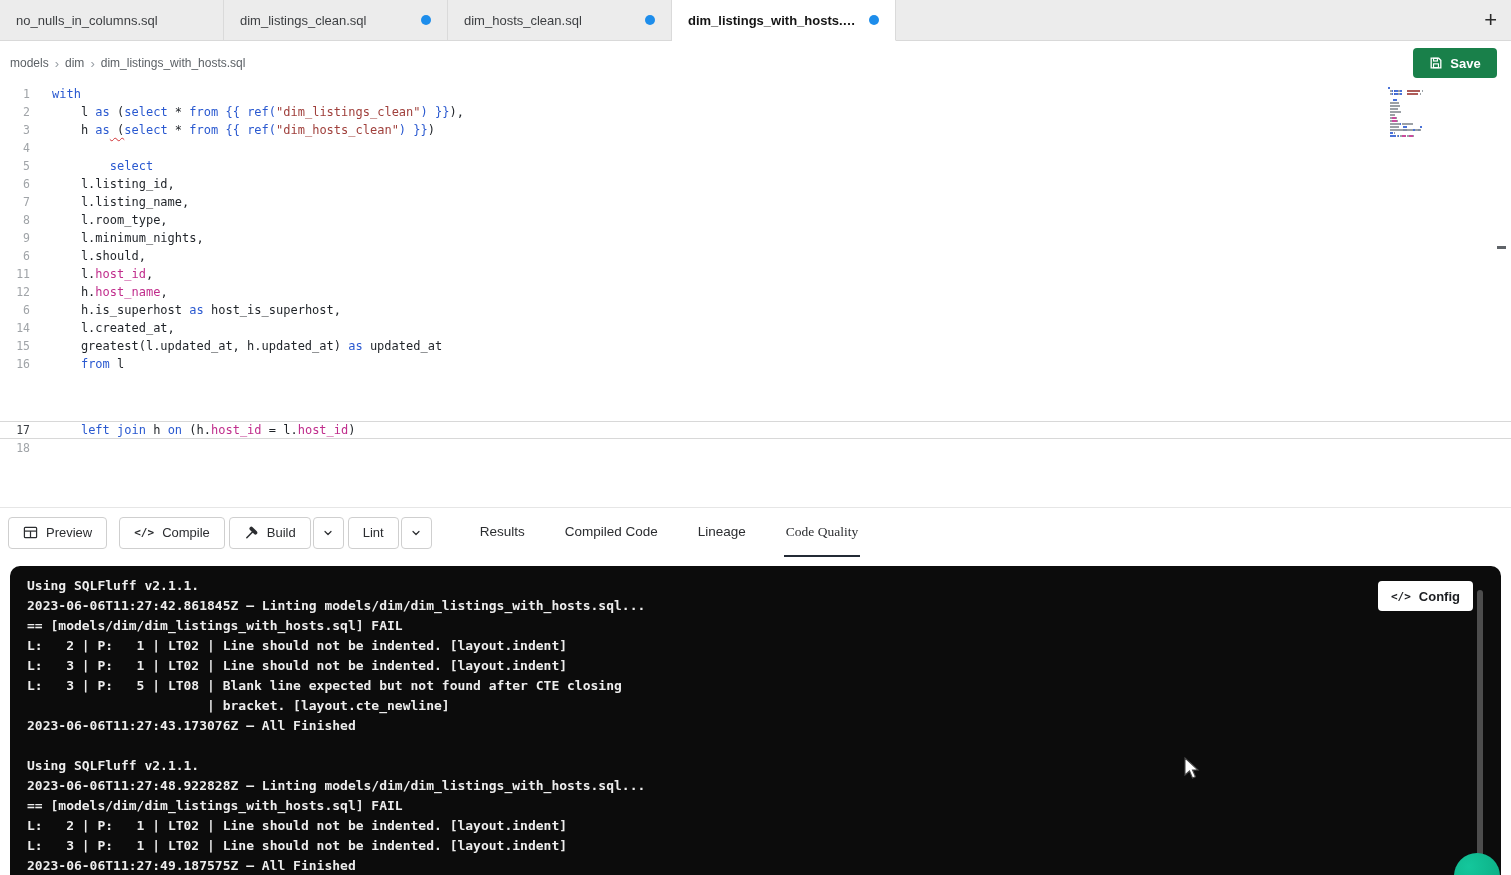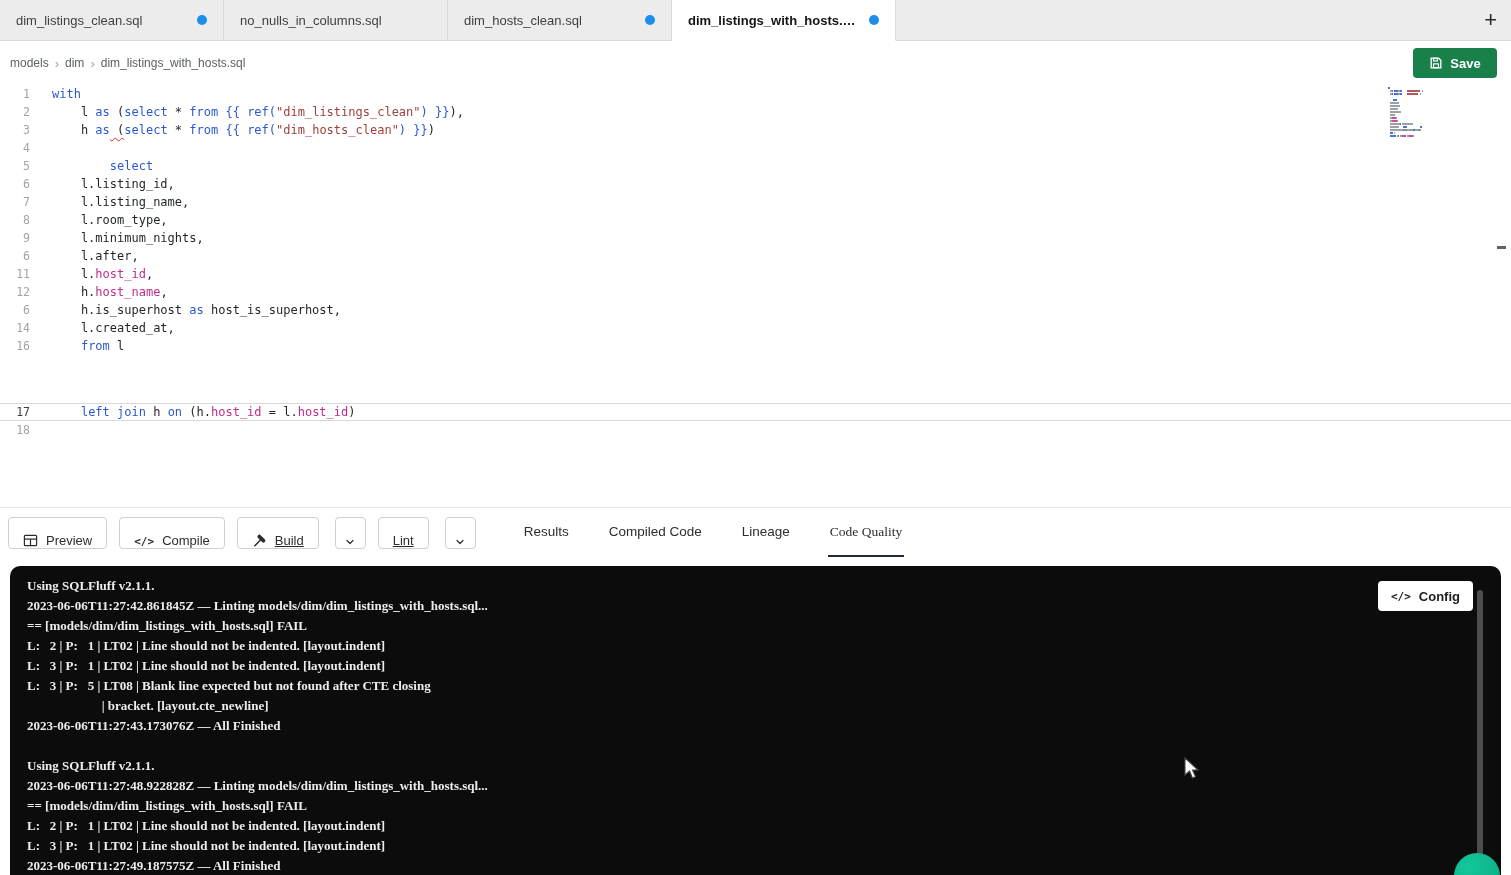--- a/index.html
+++ b/index.html
@@ -77,43 +77,43 @@
 
   
   .actionbar {
     position:absolute; top:507px; left:0; right:0; height:50px;
     background:#fff; border-top:1px solid #e6e6e6;
     display:flex; align-items:center; padding-left:8px;
   }
   .btn {
     height:32px; background:#fff; border:1px solid #cfcfcf; border-radius:4px;
     font-family:"Liberation Sans", sans-serif; font-size:13px; color:#2b2d30;
-    display:flex; align-items:flex-end; gap:8px; padding:0 14px; cursor:pointer;
+    display:flex; align-items:center; gap:8px; padding:0 14px; cursor:pointer;
   }
   .btn.icon-only { width:31px; padding:0; justify-content:center; }
-  .btn-group { display:flex; gap:16px; margin-left:12px;text-decoration:underline; }
+  .btn-group { display:flex; gap:2px; margin-left:4px; }
   .btn.solo { margin-left:12px; }
   .code-glyph { font-family:"DejaVu Sans Mono", monospace; font-size:11px; font-weight:700; color:#2b2d30; }
 
   .rtabs { display:flex; gap:36px; margin-left:46px; height:100%; align-items:stretch; }
   .rtab {
     font-size:13.5px; color:#2b2d30; display:flex; align-items:center;
     border-bottom:2px solid transparent; cursor:pointer; padding:0 2px;
   }
   .rtab.active { border-bottom-color:var(--tab-underline);font-family:Liberation Serif, serif; }
 
   
   .terminal {
     position:absolute; top:566px; left:10px; width:1491px; height:330px;
     background:var(--terminal-bg); border-radius:10px;
     color:#ededed; font-family:"DejaVu Sans Mono", monospace;
     font-size:13px; font-weight:700; line-height:20px;
     padding:10px 0 0 17px; overflow:hidden;
   }
-  .tline { height:20px; white-space:pre;font-family:Liberation Serif, serif; }
+  .tline { height:20px; white-space:pre; }
   .config-btn {
     position:absolute; top:15px; right:28px; height:30px;
     background:#fff; border:none; border-radius:4px;
     display:flex; align-items:center; gap:8px; padding:0 13px;
     font-family:"Liberation Sans", sans-serif; font-size:13px; font-weight:700; color:#1b1d21;
     cursor:pointer;
   }
   .config-btn .code-glyph { color:#1b1d21; }
   .t-scrollbar {
     position:absolute; top:24px; right:18px; width:6px; height:278px;
@@ -128,25 +128,25 @@
   .cursor { position:absolute; left:1183px; top:757px; z-index:100; pointer-events:none; }
 
   svg.ui-ic { display:block; }
 </style>
 </head>
 <body>
 
 <div class="tabbar">
   <div id="tabs" class="tabs">
       <div class="tab">
+        <span class="tab-label">no_nulls_in_columns.sql</span>
+      </div>
+      <div class="tab">
         <span class="tab-label">dim_listings_clean.sql</span>
         <span class="dot"></span>
-      </div>
-      <div class="tab">
-        <span class="tab-label">no_nulls_in_columns.sql</span>
       </div>
       <div class="tab">
         <span class="tab-label">dim_hosts_clean.sql</span>
         <span class="dot"></span>
       </div>
       <div class="tab active">
         <span class="tab-label">dim_listings_with_hosts.sql</span>
         <span class="dot"></span>
       </div>
     </div>
@@ -206,37 +206,41 @@
       <div class="line-row">
         <div class="gutter">8</div>
         <div class="code"><span>    l.room_type,</span></div>
       </div>
       <div class="line-row">
         <div class="gutter">9</div>
         <div class="code"><span>    l.minimum_nights,</span></div>
       </div>
       <div class="line-row">
         <div class="gutter">6</div>
-        <div class="code"><span>    l.after,</span></div>
+        <div class="code"><span>    l.should,</span></div>
       </div>
       <div class="line-row">
         <div class="gutter">11</div>
         <div class="code"><span>    l.</span><span class="mg">host_id</span><span>,</span></div>
       </div>
       <div class="line-row">
         <div class="gutter">12</div>
         <div class="code"><span>    h.</span><span class="mg">host_name</span><span>,</span></div>
       </div>
       <div class="line-row">
         <div class="gutter">6</div>
         <div class="code"><span>    h.is_superhost </span><span class="kw">as</span><span> host_is_superhost,</span></div>
       </div>
       <div class="line-row">
         <div class="gutter">14</div>
         <div class="code"><span>    l.created_at,</span></div>
+      </div>
+      <div class="line-row">
+        <div class="gutter">15</div>
+        <div class="code"><span>    greatest(l.updated_at, h.updated_at) </span><span class="kw">as</span><span> updated_at</span></div>
       </div>
       <div class="line-row">
         <div class="gutter">16</div>
         <div class="code"><span>    </span><span class="kw">from</span><span> l</span></div>
       </div>
       <div class="line-row current">
         <div class="gutter">17</div>
         <div class="code"><span>    </span><span class="kw">left join</span><span> h </span><span class="kw">on</span><span> (h.</span><span class="mg">host_id</span><span> = l.</span><span class="mg">host_id</span><span>)</span></div>
       </div>
       <div class="line-row">

